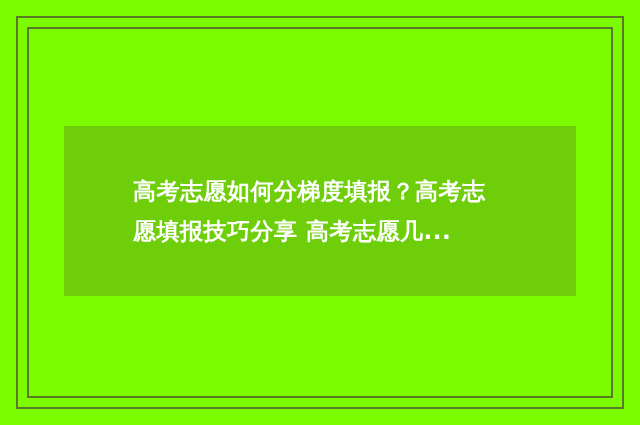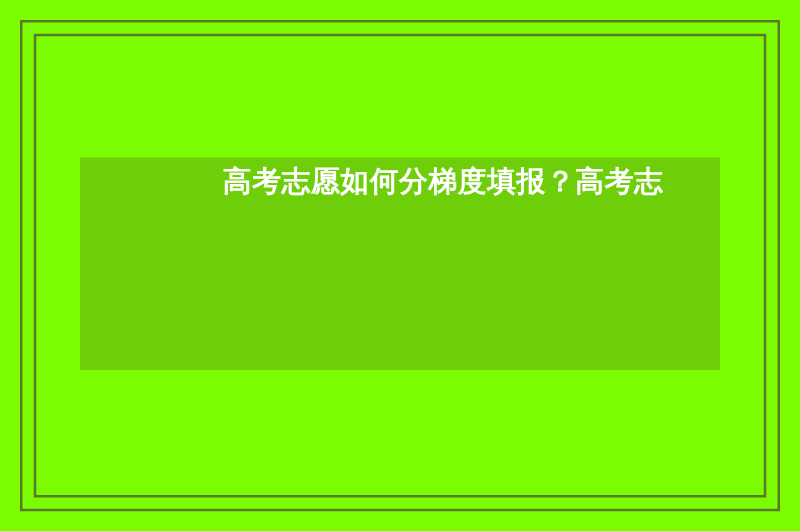--- a/index.html
+++ b/index.html
@@ -47,21 +47,21 @@
   
   .headline-panel {
     position: absolute;
     left: 64px;
     top: 126px;
     width: 512px;
     height: 170px;
     background: #6ece0a;
     box-sizing: border-box;
     display: flex;
-    flex-direction: row;
+    flex-direction: column;
     align-items: flex-start;
     justify-content: center;
     padding: 0 0 0 69px;
   }
 
   .headline-line {
     color: #ffffff;
     font-size: 23px;
     font-weight: bold;
     line-height: 40px;
@@ -73,15 +73,16 @@
 </head>
 <body>
 
 <div class="canvas">
 
   <div class="frame-outer"></div>
   <div class="frame-inner"></div>
 
   <div class="headline-panel">
     <div class="headline-line">高考志愿如何分梯度填报？高考志</div>
+    <div class="headline-line">愿填报技巧分享 高考志愿几...</div>
   </div>
 
 </div>
 
 </body></html>

